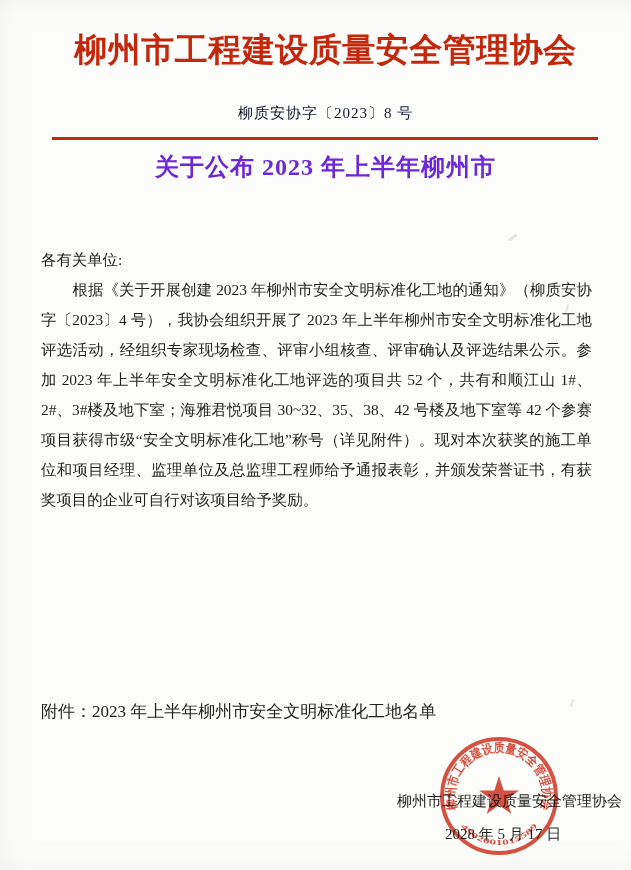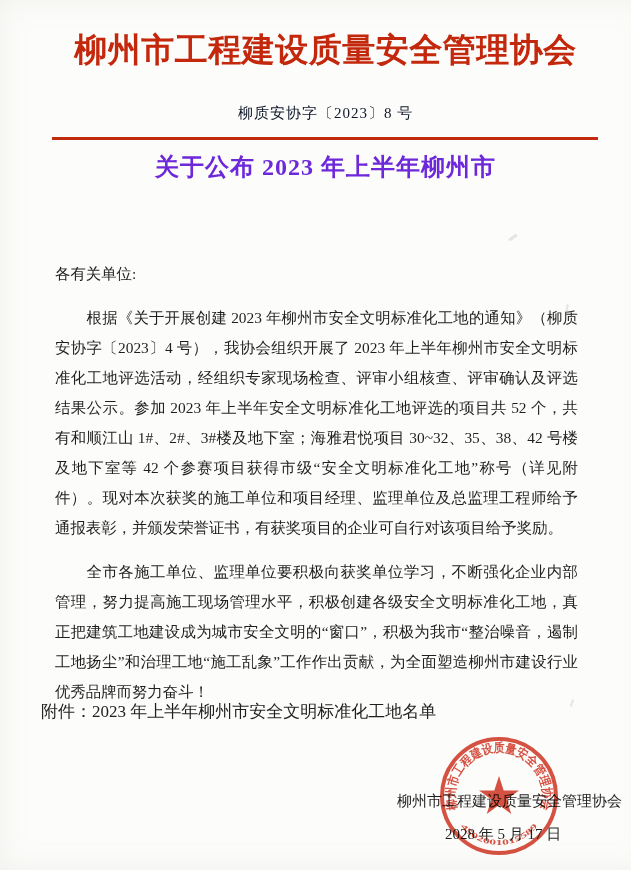--- a/index.html
+++ b/index.html
@@ -43,21 +43,21 @@
     letter-spacing:1px;
   }
   .notice-title span{display:block;}
   .body-text{
     position:absolute;top:245px;left:41px;
     width:551px;
     font-size:15.4px;
     line-height:30px;
     text-align:justify;
   }
-  .body-text p{margin:14px;}
+  .body-text p{margin:0;}
   .para{text-indent:2.05em;}
   .attachment{
     position:absolute;top:700px;left:41px;
     width:551px;
     font-size:17px;
     line-height:24px;
   }
   .signature{
     position:absolute;top:785px;right:42px;
     width:212px;
@@ -96,21 +96,20 @@
 
   <div class="red-line"></div>
 
   <h2 class="notice-title">
     <span>关于公布 2023 年上半年柳州市</span>
   </h2>
 
   <div class="body-text">
     <p class="salutation">各有关单位:</p>
     <p class="para">根据《关于开展创建 2023 年柳州市安全文明标准化工地的通知》（柳质安协字〔2023〕4 号），我协会组织开展了 2023 年上半年柳州市安全文明标准化工地评选活动，经组织专家现场检查、评审小组核查、评审确认及评选结果公示。参加 2023 年上半年安全文明标准化工地评选的项目共 52 个，共有和顺江山 1#、2#、3#楼及地下室；海雅君悦项目 30~32、35、38、42 号楼及地下室等 42 个参赛项目获得市级“安全文明标准化工地”称号（详见附件）。现对本次获奖的施工单位和项目经理、监理单位及总监理工程师给予通报表彰，并颁发荣誉证书，有获奖项目的企业可自行对该项目给予奖励。</p>
-    <p class="para">全市各施工单位、监理单位要积极向获奖单位学习，不断强化企业内部管理，努力提高施工现场管理水平，积极创建各级安全文明标准化工地，真正把建筑工地建设成为城市安全文明的“窗口”，积极为我市“整治噪音，遏制工地扬尘”和治理工地“施工乱象”工作作出贡献，为全面塑造柳州市建设行业优秀品牌而努力奋斗！</p>
   </div>
 
   <div class="attachment">附件：2023 年上半年柳州市安全文明标准化工地名单</div>
 
   <div class="signature">
     <div class="sig-org">柳州市工程建设质量安全管理协会</div>
     <div class="sig-date">2028 年 5 月 17 日</div>
   </div>
 
   <svg class="stamp" viewBox="-63 -63 126 126" xmlns="http://www.w3.org/2000/svg" aria-hidden="true">

